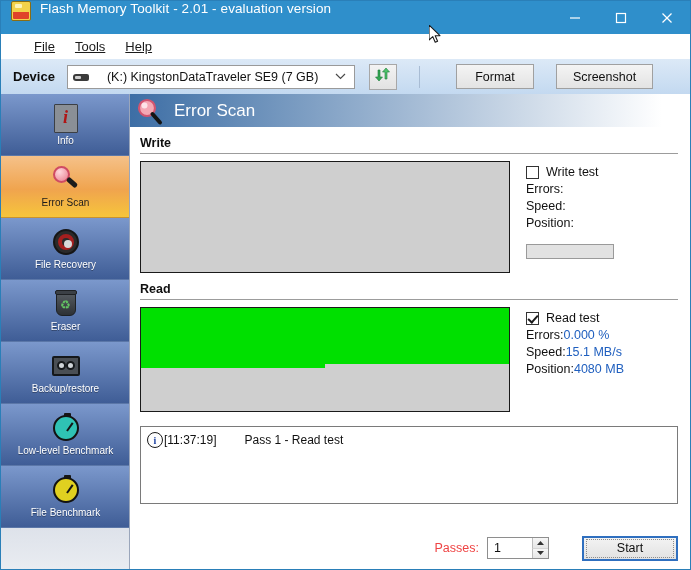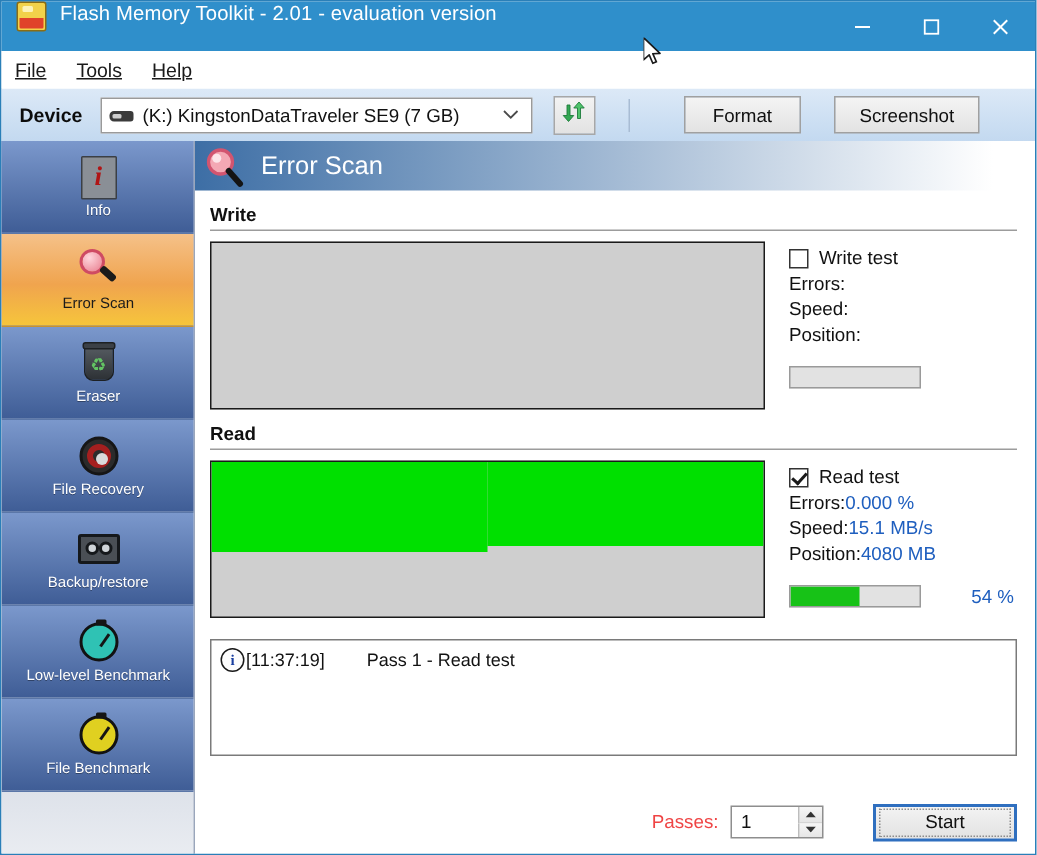--- a/index.html
+++ b/index.html
@@ -35,21 +35,21 @@
   .win-controls{position:absolute;right:0;top:0;height:33px;display:flex;}
   .win-btn{
     width:46px;height:33px;display:flex;align-items:center;justify-content:center;
     color:#ffffff;font-size:14px;line-height:1;
   }
   .win-btn svg{display:block;}
 
   
   .menubar{
     position:absolute;left:0;top:33px;width:689px;height:24px;
-    background:#ffffff;display:flex;align-items:center;padding-left:0;box-sizing:border-box;
+    background:#ffffff;display:flex;align-items:center;padding-left:24px;box-sizing:border-box;
   }
   .menu-item{
     font-size:13px;color:#1a1a1a;padding:2px 9px;margin-right:2px;
   }
   .menu-item u{text-decoration:underline;}
 
   
   .toolbar{
     position:absolute;left:0;top:57px;width:689px;height:36px;
     background:linear-gradient(#dce9f7,#c3d9f0);
@@ -64,21 +64,21 @@
   .usb-ico{
     width:16px;height:10px;margin-left:5px;margin-right:6px;position:relative;flex:0 0 auto;
   }
   .usb-ico::before{
     content:"";position:absolute;left:0;top:2px;width:16px;height:7px;
     background:#3b3b3b;border-radius:3px 2px 2px 3px;
   }
   .usb-ico::after{
     content:"";position:absolute;left:2px;top:4px;width:6px;height:3px;background:#cfcfcf;border-radius:1px;
   }
-  .device-text{font-size:12.5px;color:#111;white-space:nowrap;overflow:hidden;}
+  .device-text{font-size:12.5px;color:#111;white-space:nowrap;overflow:hidden;margin-left:12px;}
   .combo-arrow{
     position:absolute;right:0;top:0;width:26px;height:22px;
     display:flex;align-items:center;justify-content:center;background:#ffffff;
   }
   .combo-arrow svg{display:block;}
   .refresh-btn{
     width:28px;height:26px;margin-left:14px;
     background:linear-gradient(#f3f3f3,#e2e2e2);border:1px solid #a7a7a7;
     display:flex;align-items:center;justify-content:center;box-sizing:border-box;
   }
@@ -287,30 +287,30 @@
     <div class="side-item selected">
       <div class="side-icon">
         <div class="ic-mag"></div>
           <div class="ic-mag-h"></div>
       </div>
       <div class="side-label">Error Scan</div>
     </div>
 
     <div class="side-item">
       <div class="side-icon">
+          <div class="ic-ring"></div>
+        </div>
+      <div class="side-label">File Recovery</div>
+    </div>
+
+    <div class="side-item">
+      <div class="side-icon">
           <div class="ic-bin"></div>
         </div>
       <div class="side-label">Eraser</div>
-    </div>
-
-    <div class="side-item">
-      <div class="side-icon">
-          <div class="ic-ring"></div>
-        </div>
-      <div class="side-label">File Recovery</div>
     </div>
 
     <div class="side-item">
       <div class="side-icon">
         <div class="ic-tape">
             <div class="reel l"></div>
             <div class="reel r"></div>
           </div>
       </div>
       <div class="side-label">Backup/restore</div>
@@ -393,26 +393,20 @@
           <span class="stat-key">Errors:</span>
           <span class="stat-val">0.000 %</span>
         </div>
         <div class="stat-line">
           <span class="stat-key">Speed:</span>
           <span class="stat-val">15.1 MB/s</span>
         </div>
         <div class="stat-line">
           <span class="stat-key">Position:</span>
           <span class="stat-val">4080 MB</span>
-        </div>
-        <div class="pbar-row">
-          <div class="pbar">
-            <div class="pfill" id="r-pfill" style="width: 54%;"></div>
-          </div>
-          <span class="stat-val">54 %</span>
         </div>
       </div>
     </div>
 
     <div class="log">
       <div class="log-line">
         <span class="info-ico">i</span>
         <span class="log-time">[11:37:19]</span>
         <span>Pass 1 - Read test</span>
       </div>

